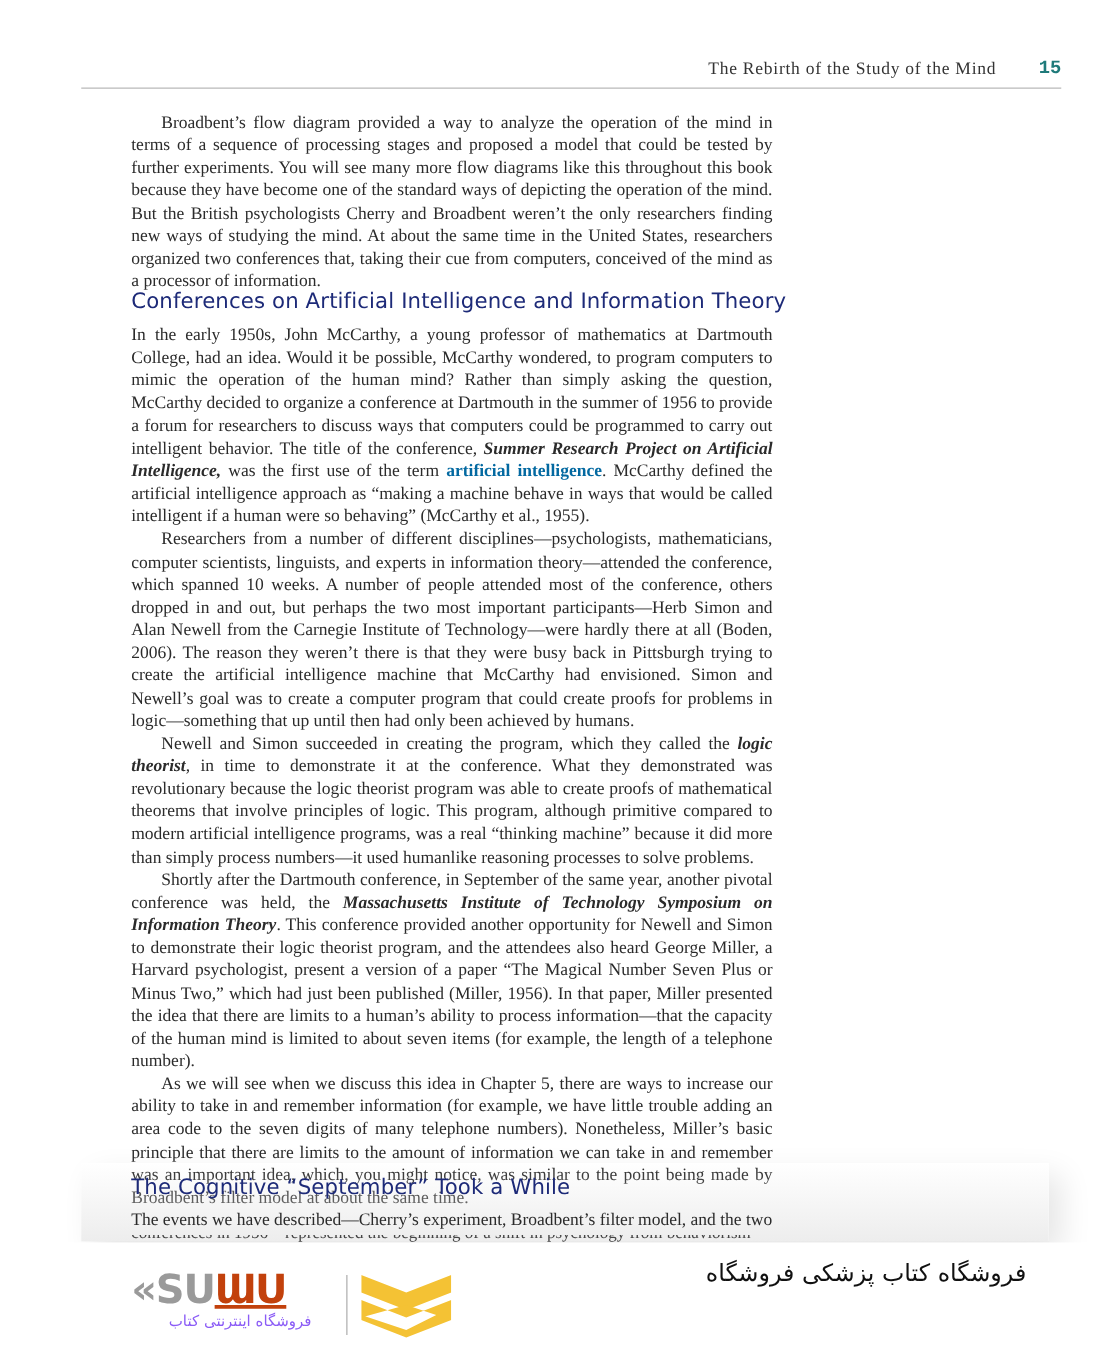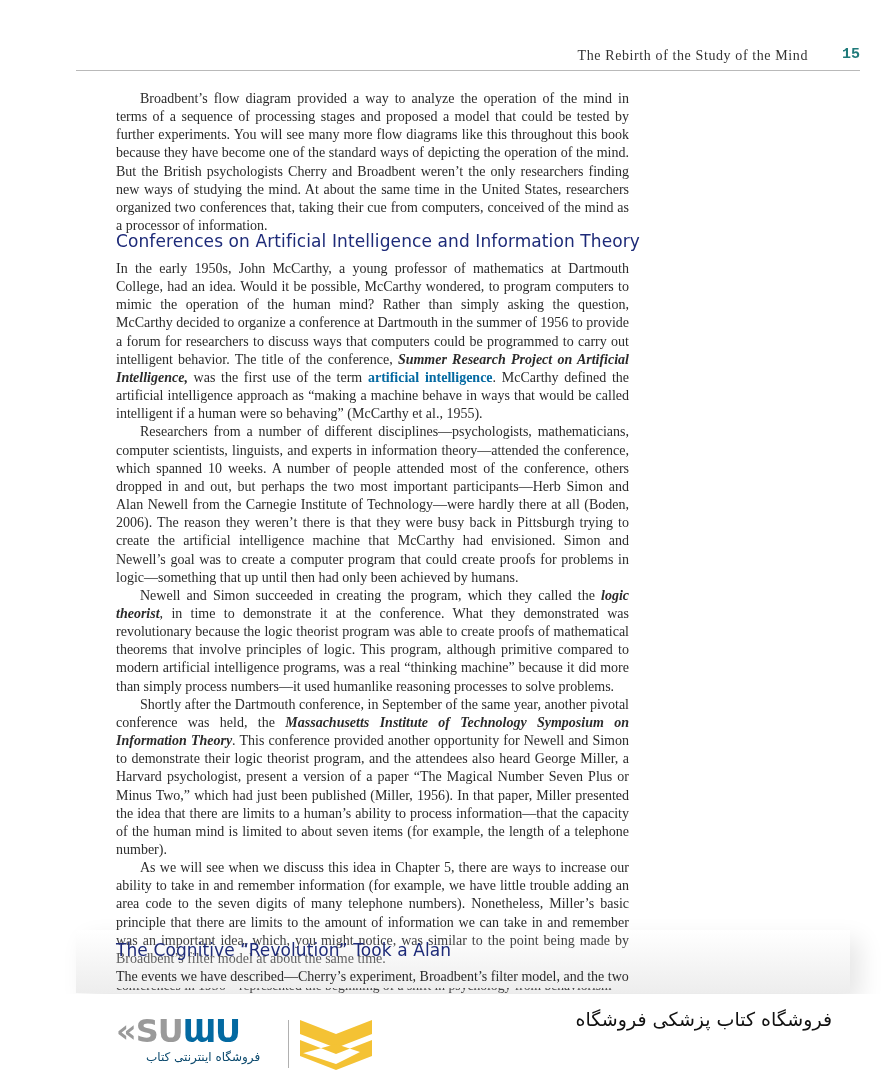--- a/index.html
+++ b/index.html
@@ -2,21 +2,21 @@
 <html><head>
 <meta charset="utf-8">
 <style>
   html, body { margin: 0; padding: 0; }
   body {
     width: 894px; height: 1080px; overflow: hidden;
     background: #ffffff; position: relative;
     font-family: "Liberation Serif", "DejaVu Serif", serif;
     color: #2a2a2a;
   }
-  .page { position: absolute; left: 16px; top: 0; width: 712px; height: 1080px; border-radius: 23px; }
+  .page { position: absolute; left: 5px; top: 0; width: 712px; height: 1080px; border-radius: 23px; }
 
   .running-head {
     position: absolute; left: 60px; top: 46px; width: 784px; height: 24px;
     border-bottom: 1px solid #b9b9b9;
   }
   .running-title {
     position: absolute; right: 52px; top: 2px;
     font-size: 14px; letter-spacing: 0.6px; color: #333;
   }
   .page-number {
@@ -57,24 +57,24 @@
   .watermark {
     position: absolute; left: 0; top: 994px; width: 894px; height: 86px; background: #fff;
   }
   .logo-area { position: absolute; left: 100px; top: 16px; width: 260px; height: 60px; }
   .logo-latin {
     position: absolute; left: 0; top: 2px;
     font-family: "DejaVu Sans", sans-serif; font-weight: bold; font-size: 32px;
     letter-spacing: -1px;
   }
   .logo-latin .grey { color: #9a9a9a; }
-  .logo-latin .gold { color: #0369a1; }
+  .logo-latin .gold { color: #c2410c; text-decoration: underline; }
   .logo-sub {
     position: absolute; left: 30px; top: 40px;
-    font-family: "DejaVu Sans", sans-serif; font-size: 12px; color: #0c4a6e; direction: rtl;
+    font-family: "DejaVu Sans", sans-serif; font-size: 12px; color: #8b5cf6; direction: rtl;
   }
   .logo-divider {
     position: absolute; left: 172px; top: 10px; width: 1px; height: 48px; background: #b0b0b0;
   }
   .logo-chevron { position: absolute; left: 184px; top: 6px; }
 
   .store-name {
     position: absolute; right: 78px; top: 14px;
     font-family: "DejaVu Sans", sans-serif; font-size: 19px; color: #111; direction: rtl;
   }
@@ -103,21 +103,21 @@
   <div class="body-text" style="top:260px;">
     <p class="noindent"><span>In the early 1950s, John McCarthy, a young professor of mathematics at Dartmouth College, had an idea. Would it be possible, McCarthy wondered, to program computers to mimic the operation of the human mind? Rather than simply asking the question, McCarthy decided to organize a conference at Dartmouth in the summer of 1956 to provide a forum for researchers to discuss ways that computers could be programmed to carry out intelligent behavior. The title of the conference, </span><em>Summer Research Project on Artificial Intelligence,</em><span> was the first use of the term </span><span class="key-term">artificial intelligence</span><span>. McCarthy defined the artificial intelligence approach as “making a machine behave in ways that would be called intelligent if a human were so behaving” (McCarthy et al., 1955).</span></p>
     <p class="indent">Researchers from a number of different disciplines—psychologists, mathematicians, computer scientists, linguists, and experts in information theory—attended the conference, which spanned 10 weeks. A number of people attended most of the conference, others dropped in and out, but perhaps the two most important participants—Herb Simon and Alan Newell from the Carnegie Institute of Technology—were hardly there at all (Boden, 2006). The reason they weren’t there is that they were busy back in Pittsburgh trying to create the artificial intelligence machine that McCarthy had envisioned. Simon and Newell’s goal was to create a computer program that could create proofs for problems in logic—something that up until then had only been achieved by humans.</p>
     <p class="indent"><span>Newell and Simon succeeded in creating the program, which they called the </span><em>logic theorist</em><span>, in time to demonstrate it at the conference. What they demonstrated was revolutionary because the logic theorist program was able to create proofs of mathematical theorems that involve principles of logic. This program, although primitive compared to modern artificial intelligence programs, was a real “thinking machine” because it did more than simply process numbers—it used humanlike reasoning processes to solve problems.</span></p>
     <p class="indent"><span>Shortly after the Dartmouth conference, in September of the same year, another pivotal conference was held, the </span><em>Massachusetts Institute of Technology Symposium on Information Theory</em><span>. This conference provided another opportunity for Newell and Simon to demonstrate their logic theorist program, and the attendees also heard George Miller, a Harvard psychologist, present a version of a paper “The Magical Number Seven Plus or Minus Two,” which had just been published (Miller, 1956). In that paper, Miller presented the idea that there are limits to a human’s ability to process information—that the capacity of the human mind is limited to about seven items (for example, the length of a telephone number).</span></p>
     <p class="indent">As we will see when we discuss this idea in Chapter 5, there are ways to increase our ability to take in and remember information (for example, we have little trouble adding an area code to the seven digits of many telephone numbers). Nonetheless, Miller’s basic principle that there are limits to the amount of information we can take in and remember was an important idea, which, you might notice, was similar to the point being made by Broadbent’s filter model at about the same time.</p>
   </div>
 
   <div class="fade-band"></div>
 
-  <h2 class="section-heading" style="top:940px;">The Cognitive “Revolution” Took a Alan</h2>
+  <h2 class="section-heading" style="top:940px;">The Cognitive “September” Took a While</h2>
 
   <div class="body-text" style="top:968px;">
     <p class="noindent">The events we have described—Cherry’s experiment, Broadbent’s filter model, and the two</p>
   </div>
   <div class="cut-line"><span>conferences in 1956—represented the beginning of a shift in psychology from behaviorism</span></div>
 
   <div class="watermark">
     <div class="logo-area">
       <div class="logo-latin">
         <span class="grey">«SU</span><span class="gold">ƜU</span>

